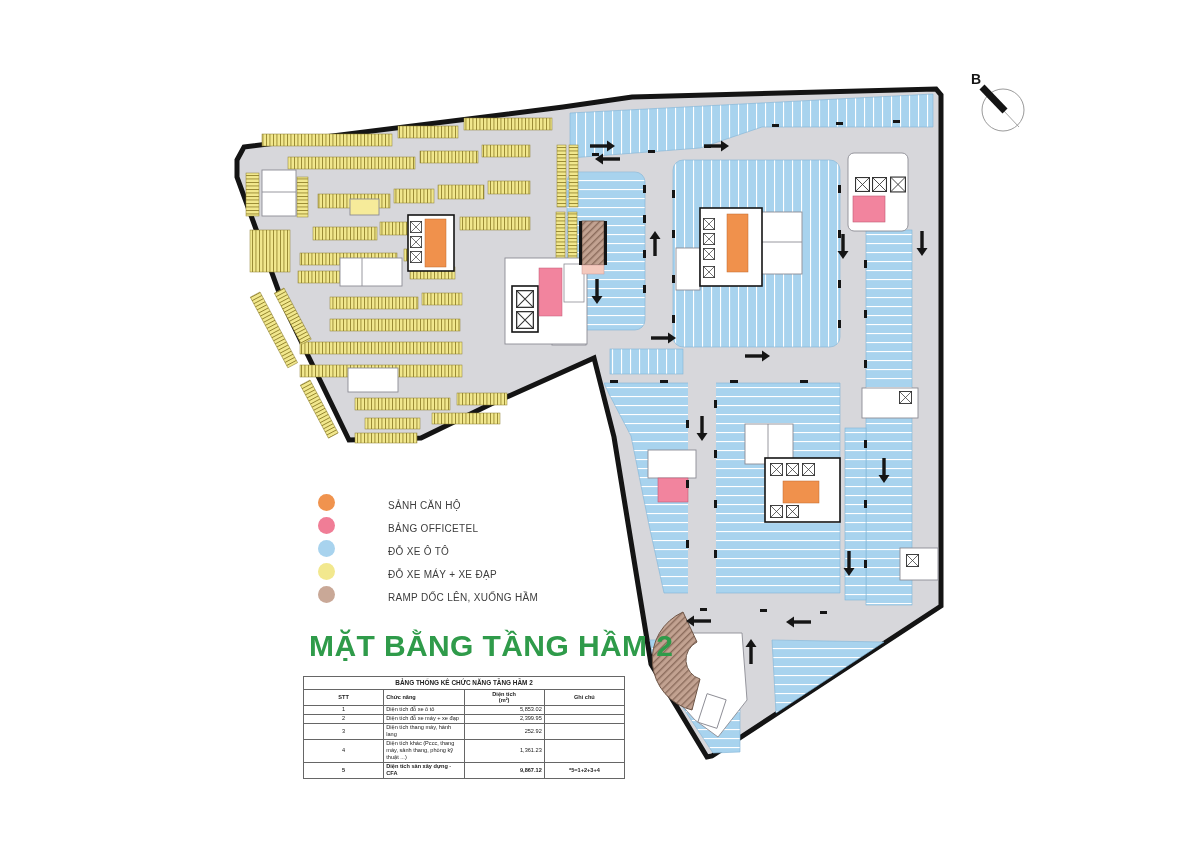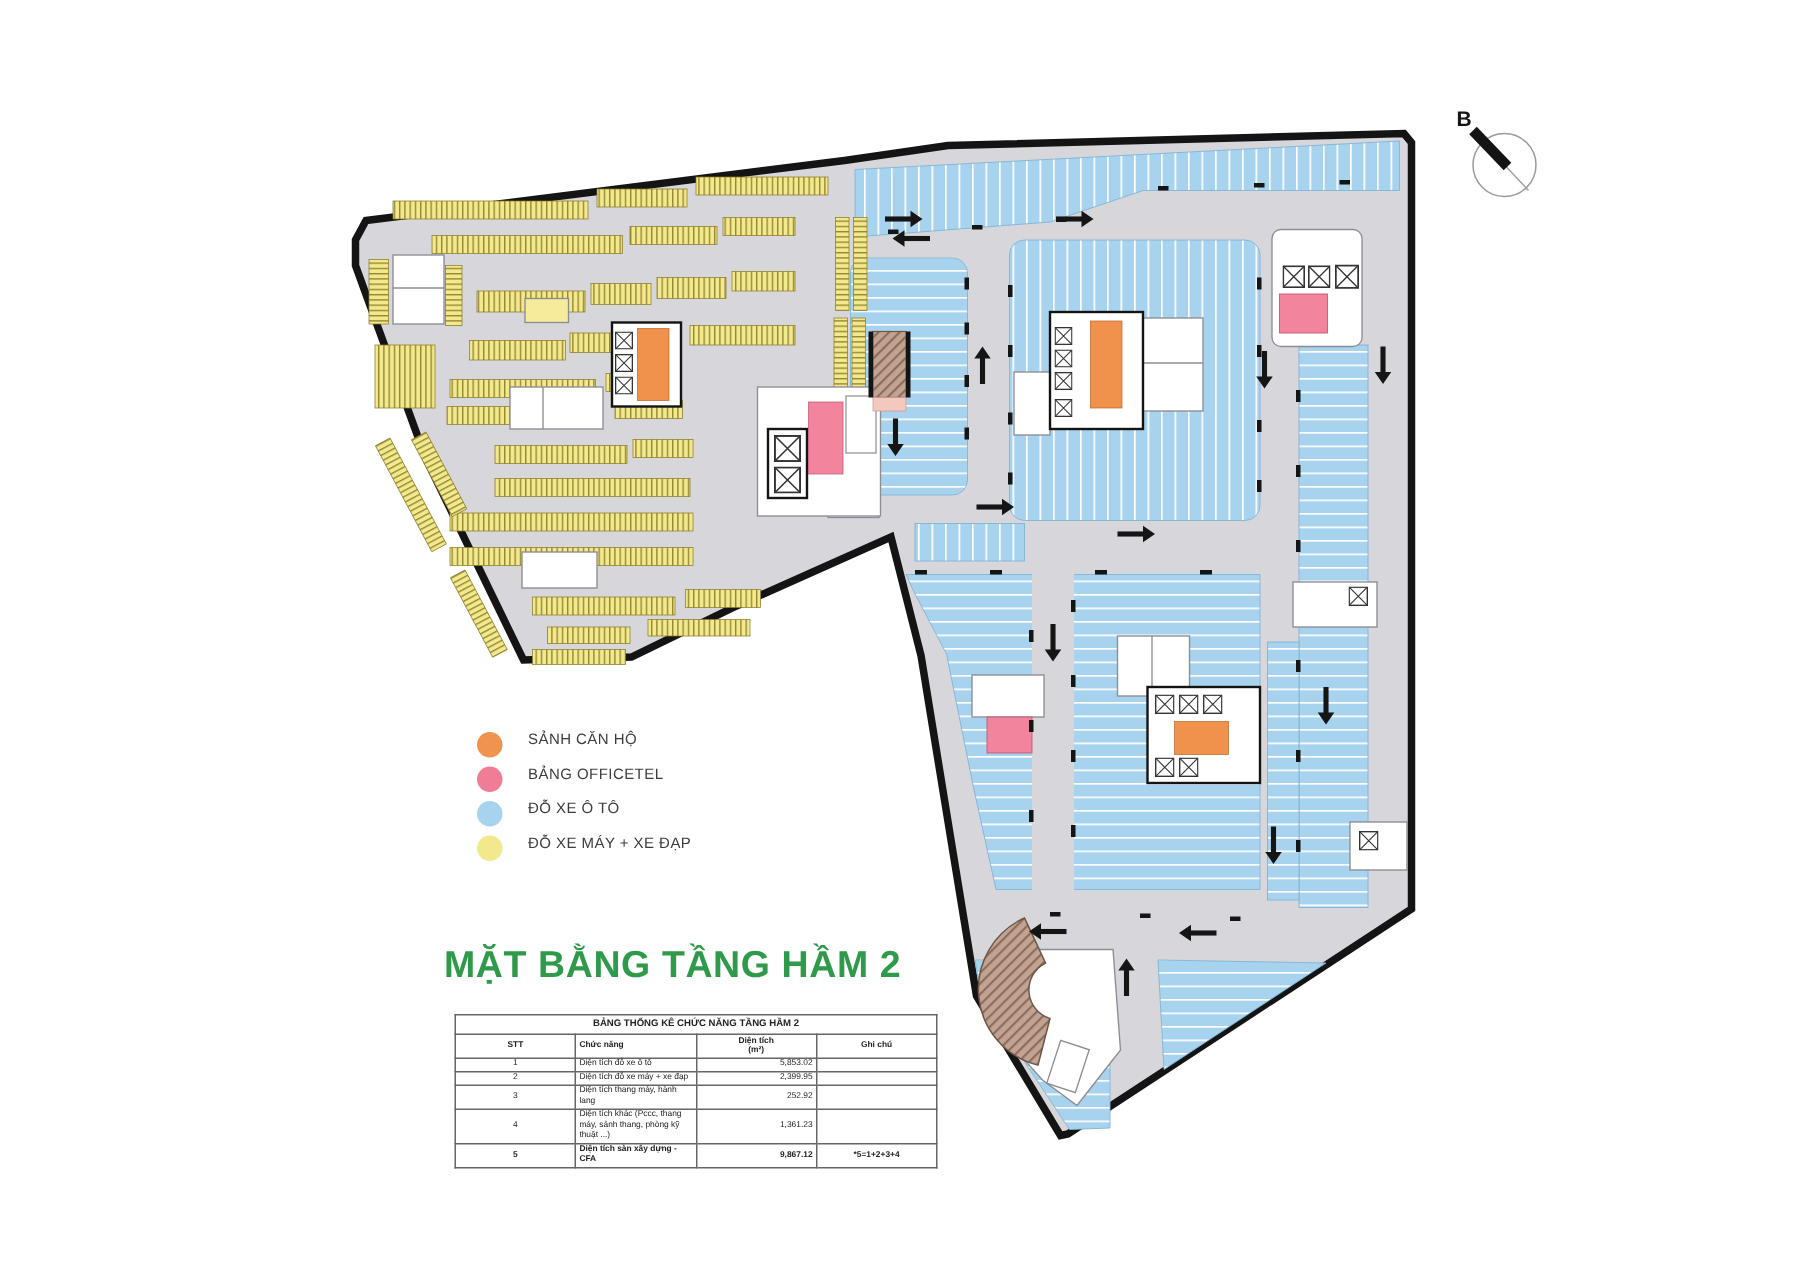--- a/index.html
+++ b/index.html
@@ -2,26 +2,26 @@
 <html><head>
 <meta charset="utf-8">
 <style>
   html,body{margin:0;padding:0;background:#ffffff;}
   #page{position:relative;width:1200px;height:848px;background:#ffffff;overflow:hidden;
         font-family:"Liberation Sans",sans-serif;}
   #plan-svg{position:absolute;left:0;top:0;width:1200px;height:848px;}
 
   
   .legend{position:absolute;left:318px;top:488px;}
-  .legend-item{display:flex;align-items:flex-start;height:23px;}
+  .legend-item{display:flex;align-items:flex-end;height:23px;gap:36px;}
   .legend-swatch{width:17px;height:17px;border-radius:50%;flex:0 0 17px;}
   .legend-label{margin-left:17px;font-size:10px;color:#3c3c3c;letter-spacing:.3px;font-weight:500;white-space:nowrap;}
 
   
-  .plan-title{position:absolute;left:296px;top:629px;font-size:25px;font-weight:bold;
+  .plan-title{position:absolute;left:309px;top:629px;font-size:30px;font-weight:bold;
               color:#2f9b4a;letter-spacing:.4px;white-space:nowrap;}
 
   
   .stat-table{position:absolute;left:303px;top:676px;width:322px;border-collapse:collapse;
               font-size:5.6px;color:#222;table-layout:fixed;}
   .stat-table td,.stat-table th{border:0.5px solid #666;padding:0.5px 2px;line-height:1.25;}
   .stat-table .t-title{font-size:6.4px;font-weight:bold;text-align:center;padding:2px 0;}
   .stat-table .t-head{text-align:center;font-weight:bold;}
   .col-stt{width:16px;text-align:center;}
   .col-fn{width:166px;text-align:left;}
@@ -276,20 +276,24 @@
       <span class="legend-label">BẢNG OFFICETEL</span>
     </div>
     <div class="legend-item">
       <span class="legend-swatch" style="background: rgb(168, 211, 238);"></span>
       <span class="legend-label">ĐỖ XE Ô TÔ</span>
     </div>
     <div class="legend-item">
       <span class="legend-swatch" style="background: rgb(242, 232, 142);"></span>
       <span class="legend-label">ĐỖ XE MÁY + XE ĐẠP</span>
     </div>
+    <div class="legend-item">
+      <span class="legend-swatch" style="background: rgb(201, 168, 151);"></span>
+      <span class="legend-label">RAMP DỐC LÊN, XUỐNG HẦM</span>
+    </div>
   </div>
 
   <div class="plan-title">MẶT BẰNG TẦNG HẦM 2</div>
 
   <table class="stat-table">
     <tbody>
         <tr>
       <td class="t-title" colspan="4">BẢNG THỐNG KÊ CHỨC NĂNG TẦNG HẦM 2</td>
     </tr>
     <tr class="t-head">

